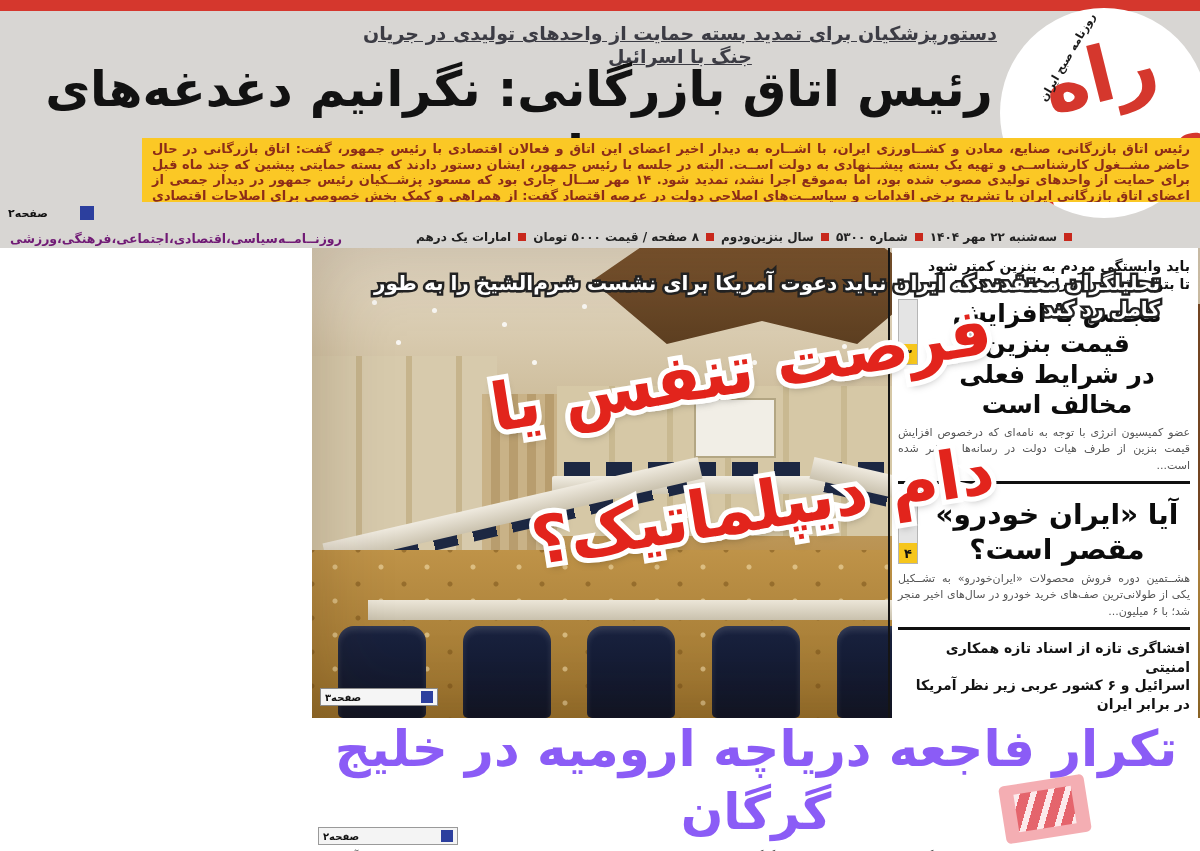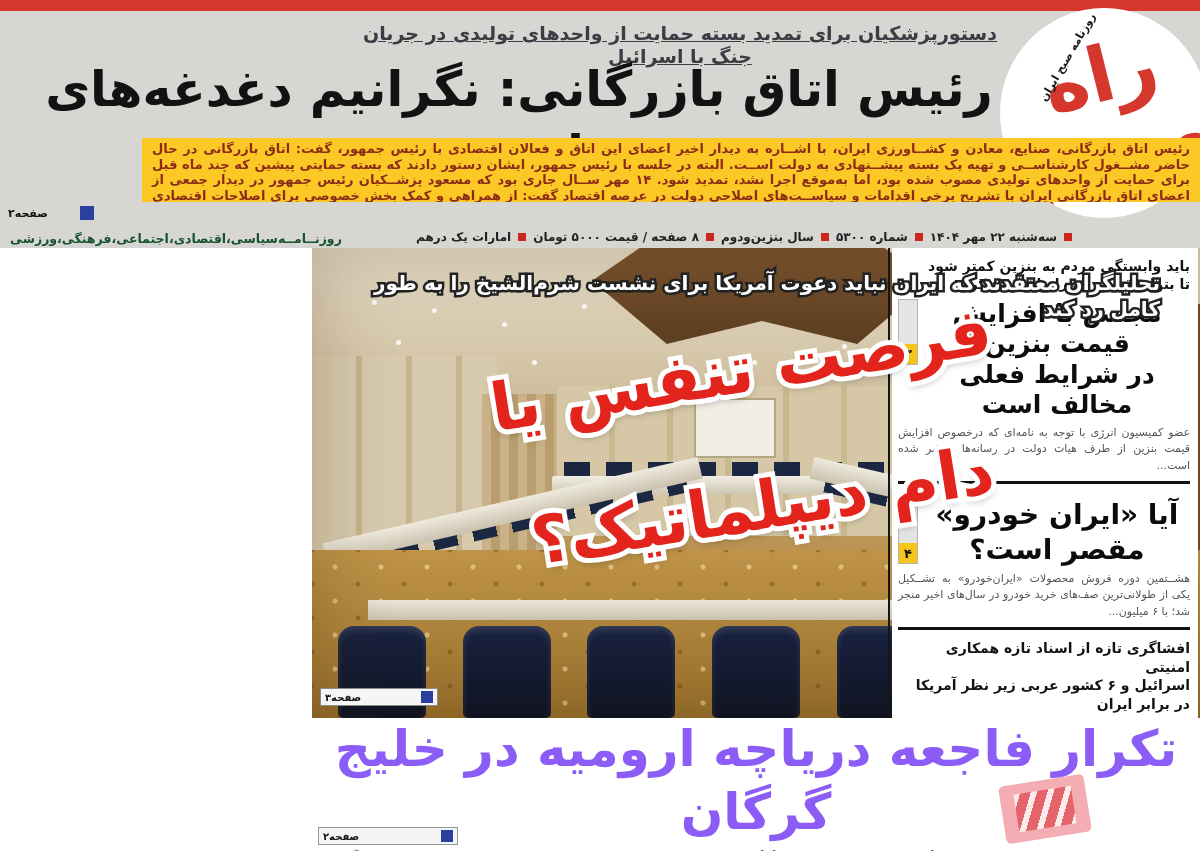--- a/index.html
+++ b/index.html
@@ -45,21 +45,21 @@
     display:flex; direction:ltr; align-items:center; justify-content:space-between;
   }
   .mini-badge .mb-text { font-size:11px; font-weight:bold; color:#111; }
   .mini-badge .mb-square { width:14px; height:14px; background:#2c3f9e; }
   .lead-badge { position:absolute; top:206px; left:8px; width:86px; }
   .dateline {
     position:absolute; top:230px; right:128px; display:flex; direction:rtl;
     align-items:center; gap:7px; font-size:12px; font-weight:bold; color:#222;
   }
   .rsq { width:8px; height:8px; background:#c8281c; flex:0 0 auto; }
-  .edition-type { position:absolute; top:231px; left:10px; font-size:12.5px; font-weight:bold; color:#14532d; }
+  .edition-type { position:absolute; top:231px; left:10px; font-size:12.5px; font-weight:bold; color:#701a75; }
 
   
   .photo {
     position:absolute; top:248px; right:0; width:888px; height:470px; overflow:hidden;
     background:linear-gradient(#ddd2bc 0%, #cdbb96 30%, #bf9d63 55%, #b5873e 75%, #a2762f 100%);
   }
   .ceiling { position:absolute; top:0; left:0; width:100%; height:160px;
     background:linear-gradient(#e6dcc8, #cdbc9a); }
   .chandelier { position:absolute; top:0; left:280px; width:340px; height:96px;
     background:linear-gradient(#7b5530,#5c3e20);

